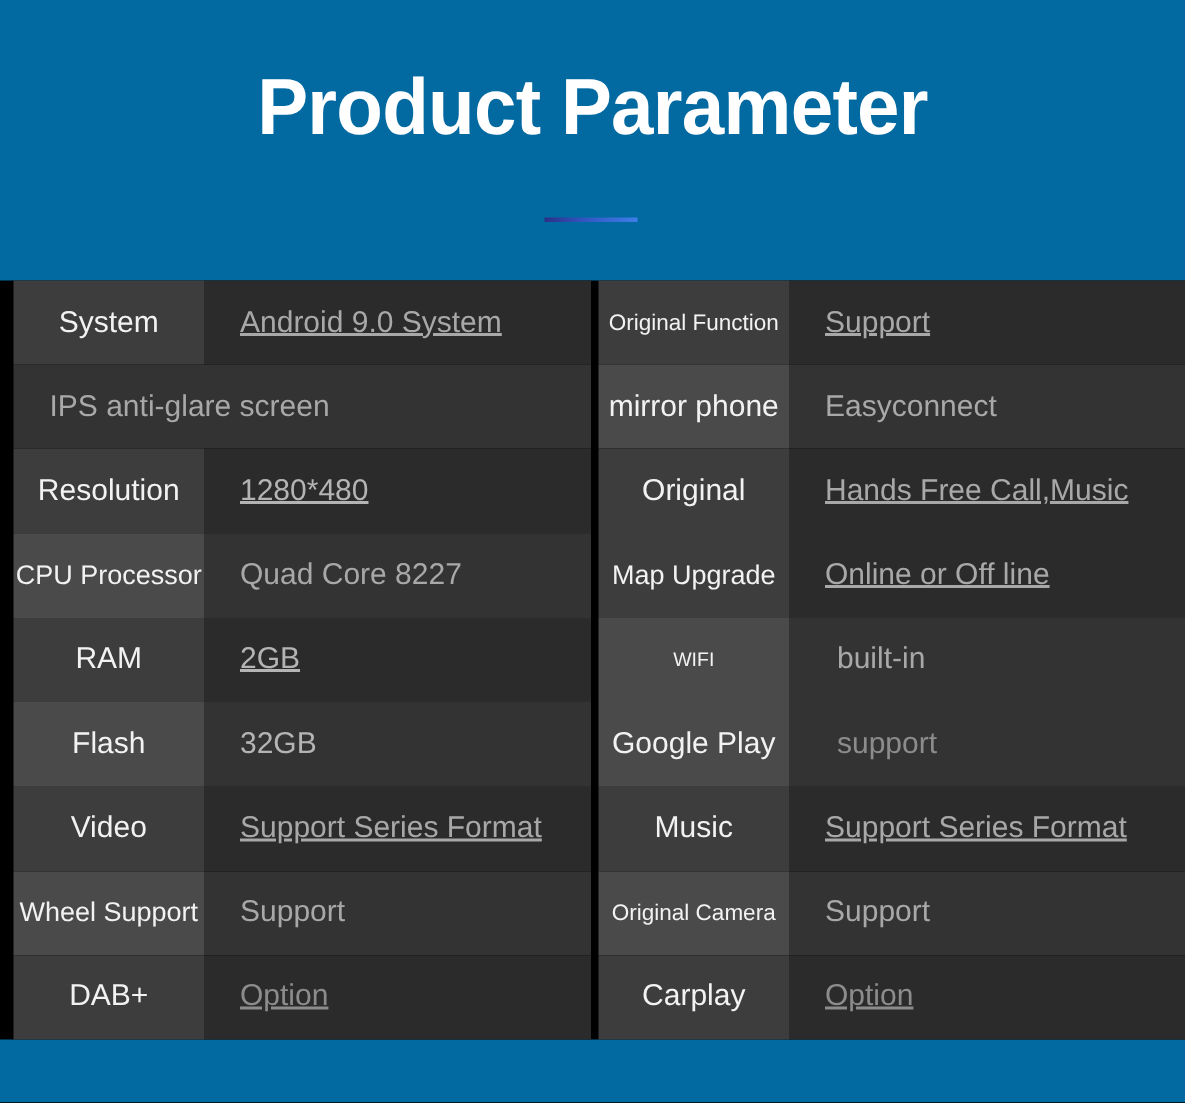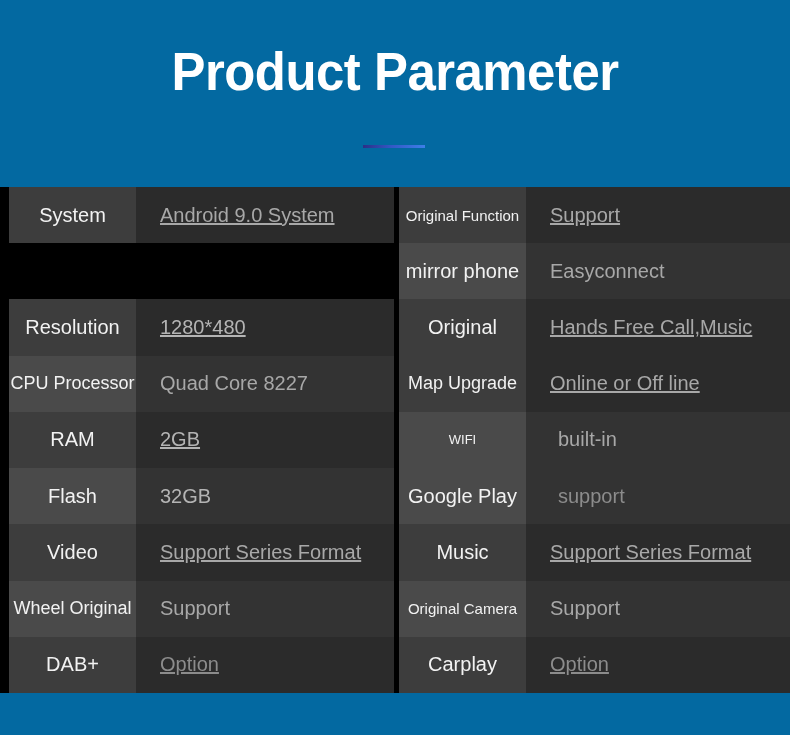--- a/index.html
+++ b/index.html
@@ -143,20 +143,21 @@
   <div class="tables">
 
     <div class="spec-table left">
 
       <div class="spec-row odd">
         <div class="cell-label">System</div>
         <div class="cell-value">Android 9.0 System</div>
       </div>
 
       <div class="spec-row even">
+        <div class="cell-value">IPS anti-glare screen</div>
       </div>
 
       <div class="spec-row odd">
         <div class="cell-label">Resolution</div>
         <div class="cell-value bright">1280*480</div>
       </div>
 
       <div class="spec-row even">
         <div class="cell-label small">CPU Processor</div>
         <div class="cell-value">Quad Core 8227</div>
@@ -171,21 +172,21 @@
         <div class="cell-label">Flash</div>
         <div class="cell-value bright">32GB</div>
       </div>
 
       <div class="spec-row odd">
         <div class="cell-label">Video</div>
         <div class="cell-value">Support Series Format</div>
       </div>
 
       <div class="spec-row even">
-        <div class="cell-label small">Wheel Original</div>
+        <div class="cell-label small">Wheel Support</div>
         <div class="cell-value">Support</div>
       </div>
 
       <div class="spec-row odd">
         <div class="cell-label">DAB+</div>
         <div class="cell-value dim">Option</div>
       </div>
 
     </div>
 

